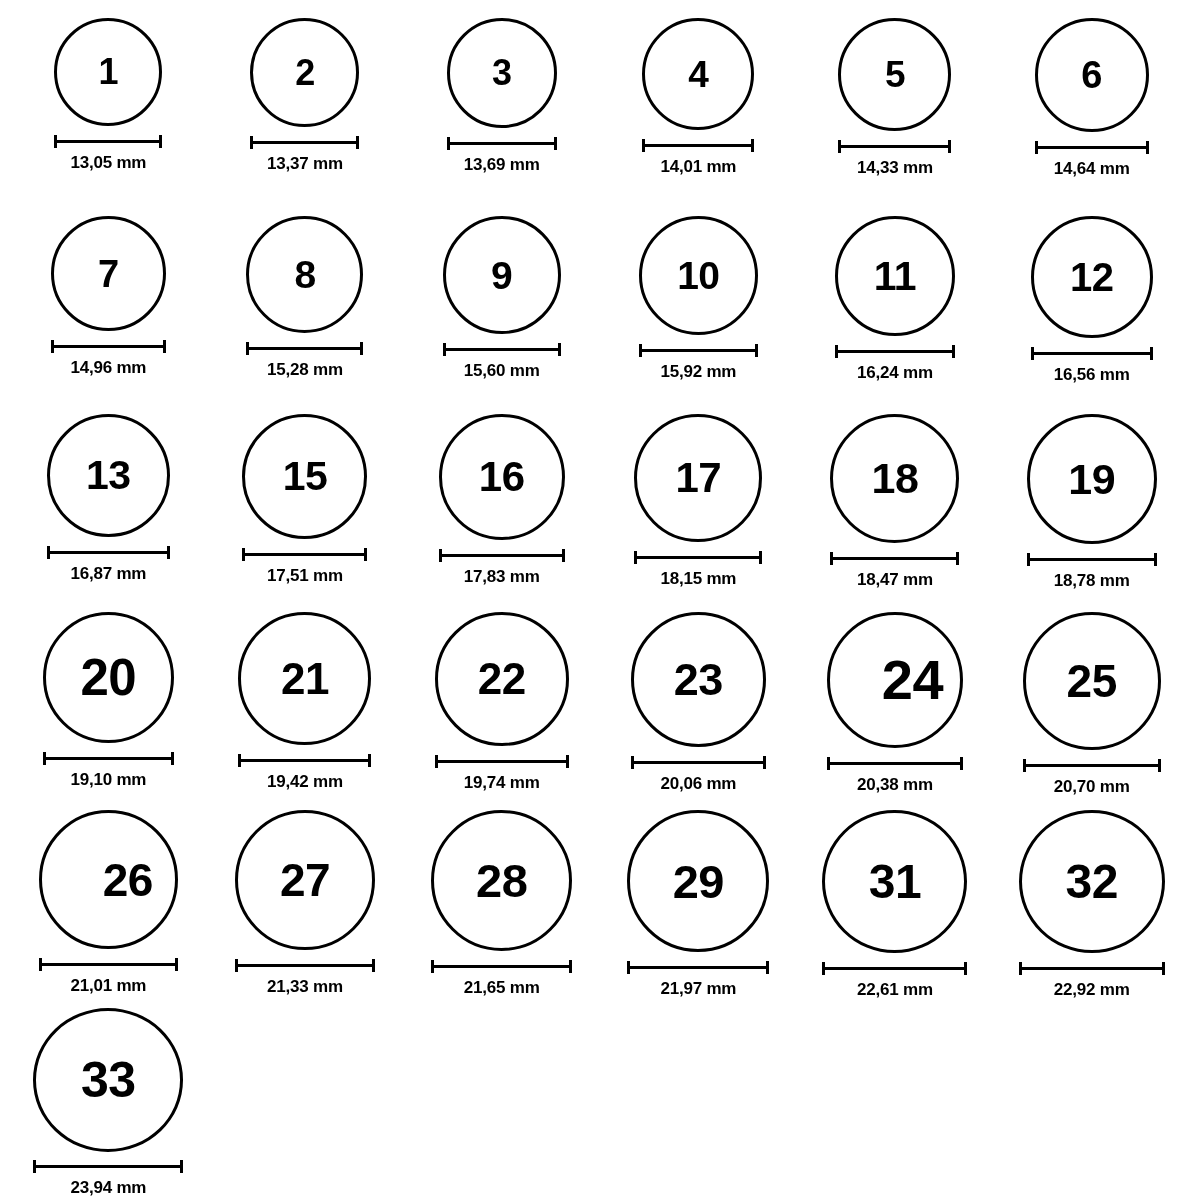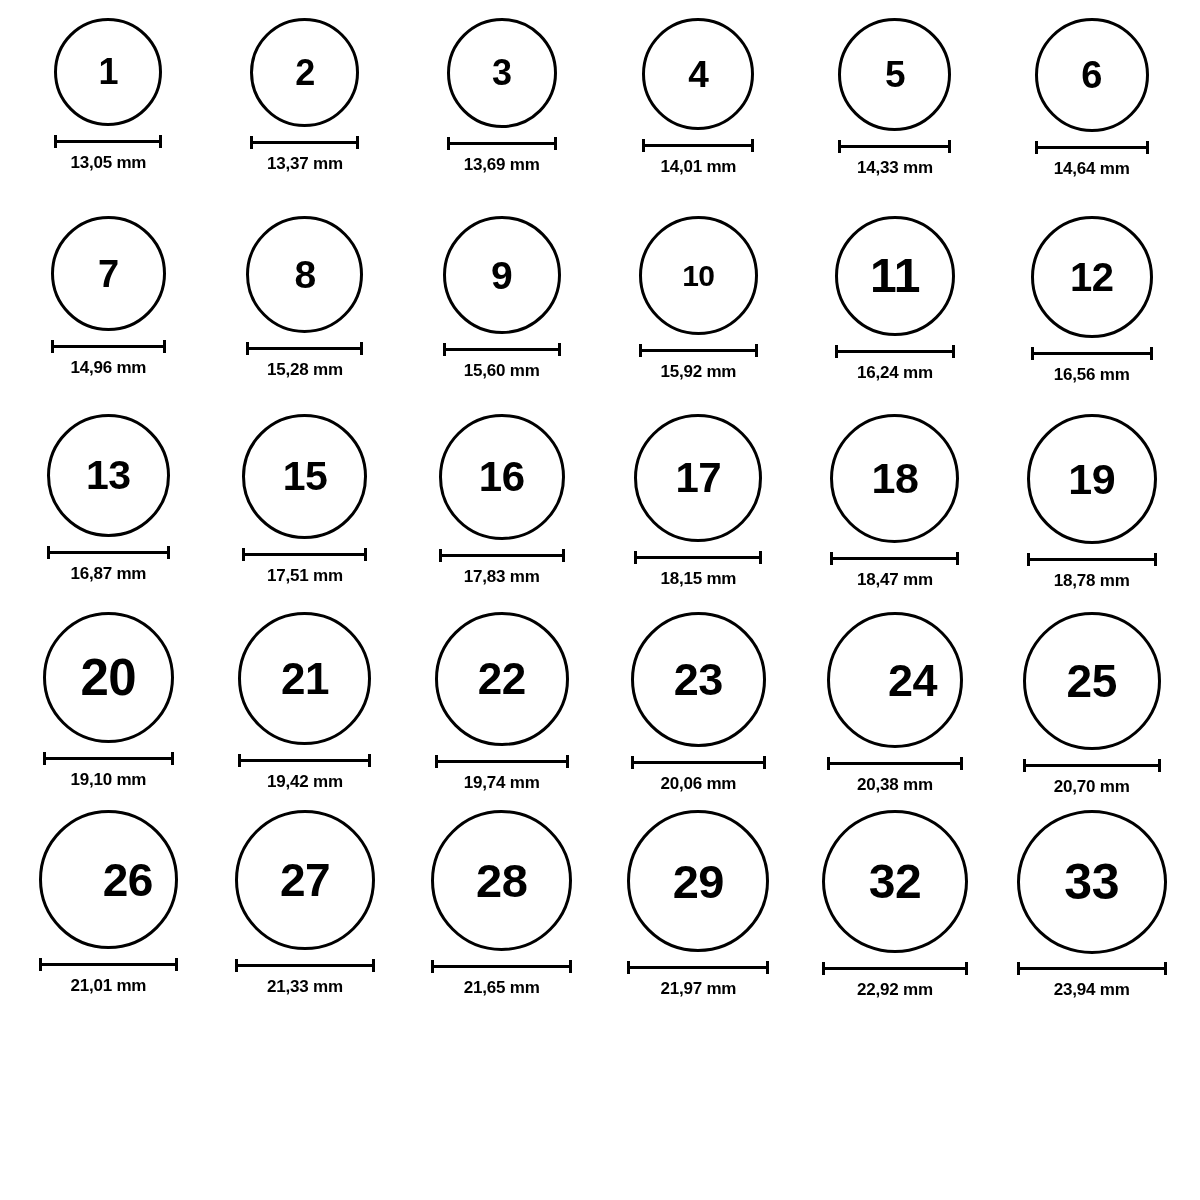--- a/index.html
+++ b/index.html
@@ -167,30 +167,30 @@
         <div class="ring" style="width: 118px; height: 118px;">
           <span class="ring-number" style="font-size: 39px;">9</span>
         </div>
         <div class="measure">
           <div class="bar" style="width: 118px;"></div>
         </div>
         <div class="label">15,60 mm</div>
       </div>
       <div class="cell">
         <div class="ring" style="width: 119px; height: 119px;">
-          <span class="ring-number" style="font-size: 30px;">10</span>
+          <span class="ring-number" style="font-size: 39px;">10</span>
         </div>
         <div class="measure">
           <div class="bar" style="width: 119px;"></div>
         </div>
         <div class="label">15,92 mm</div>
       </div>
       <div class="cell">
         <div class="ring" style="width: 120px; height: 120px;">
-          <span class="ring-number" style="font-size: 48px;">11</span>
+          <span class="ring-number" style="font-size: 41px;">11</span>
         </div>
         <div class="measure">
           <div class="bar" style="width: 120px;"></div>
         </div>
         <div class="label">16,24 mm</div>
       </div>
       <div class="cell">
         <div class="ring" style="width: 122px; height: 122px;">
           <span class="ring-number" style="font-size: 40px;">12</span>
         </div>
@@ -284,21 +284,21 @@
         <div class="ring" style="width: 135px; height: 135px;">
           <span class="ring-number" style="font-size: 45px;">23</span>
         </div>
         <div class="measure">
           <div class="bar" style="width: 135px;"></div>
         </div>
         <div class="label">20,06 mm</div>
       </div>
       <div class="cell">
         <div class="ring" style="width: 136px; height: 136px;">
-          <span class="ring-number" style="font-size: 45px; margin-left: 35px;">24</span>
+          <span class="ring-number" style="font-size: 56px; margin-left: 35px;">24</span>
         </div>
         <div class="measure">
           <div class="bar" style="width: 136px;"></div>
         </div>
         <div class="label">20,38 mm</div>
       </div>
       <div class="cell">
         <div class="ring" style="width: 138px; height: 138px;">
           <span class="ring-number" style="font-size: 46px;">25</span>
         </div>
@@ -335,20 +335,29 @@
         <div class="label">21,65 mm</div>
       </div>
       <div class="cell">
         <div class="ring" style="width: 142px; height: 142px;">
           <span class="ring-number" style="font-size: 47px;">29</span>
         </div>
         <div class="measure">
           <div class="bar" style="width: 142px;"></div>
         </div>
         <div class="label">21,97 mm</div>
+      </div>
+      <div class="cell">
+        <div class="ring" style="width: 145px; height: 145px;">
+          <span class="ring-number" style="font-size: 48px;">31</span>
+        </div>
+        <div class="measure">
+          <div class="bar" style="width: 145px;"></div>
+        </div>
+        <div class="label">22,61 mm</div>
       </div>
       <div class="cell">
         <div class="ring" style="width: 146px; height: 146px;">
           <span class="ring-number" style="font-size: 48px;">32</span>
         </div>
         <div class="measure">
           <div class="bar" style="width: 146px;"></div>
         </div>
         <div class="label">22,92 mm</div>
       </div>

